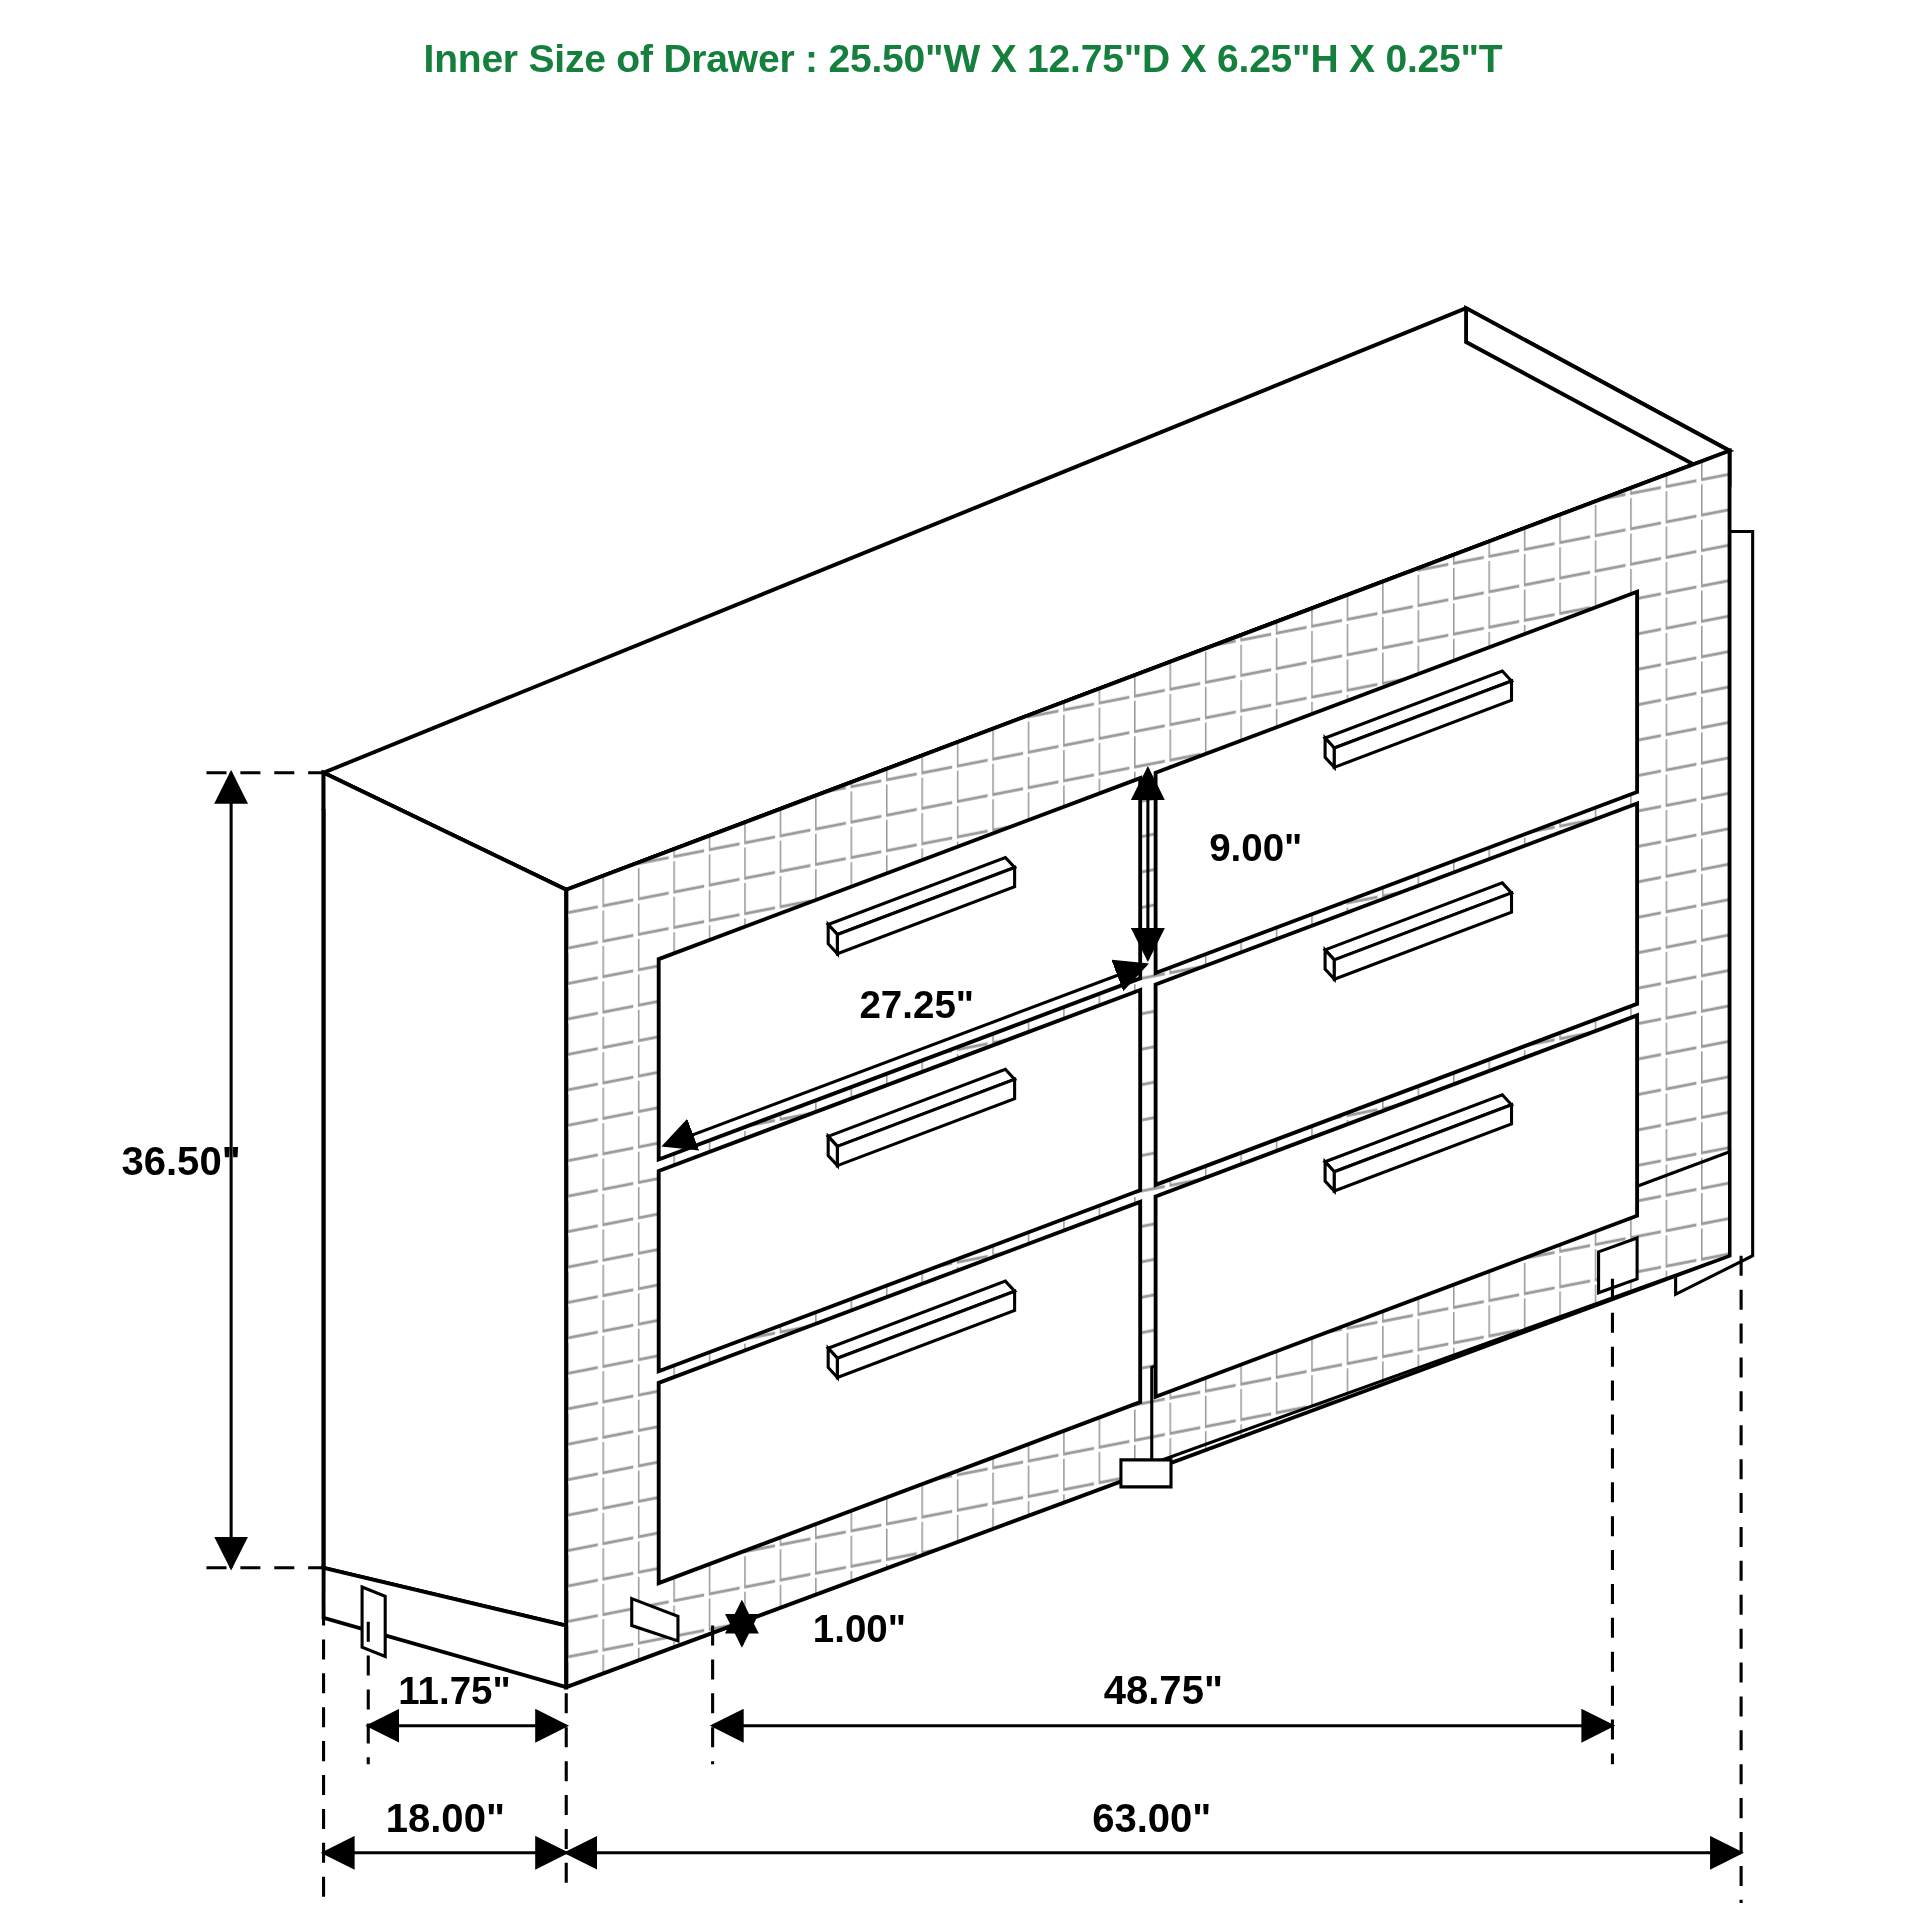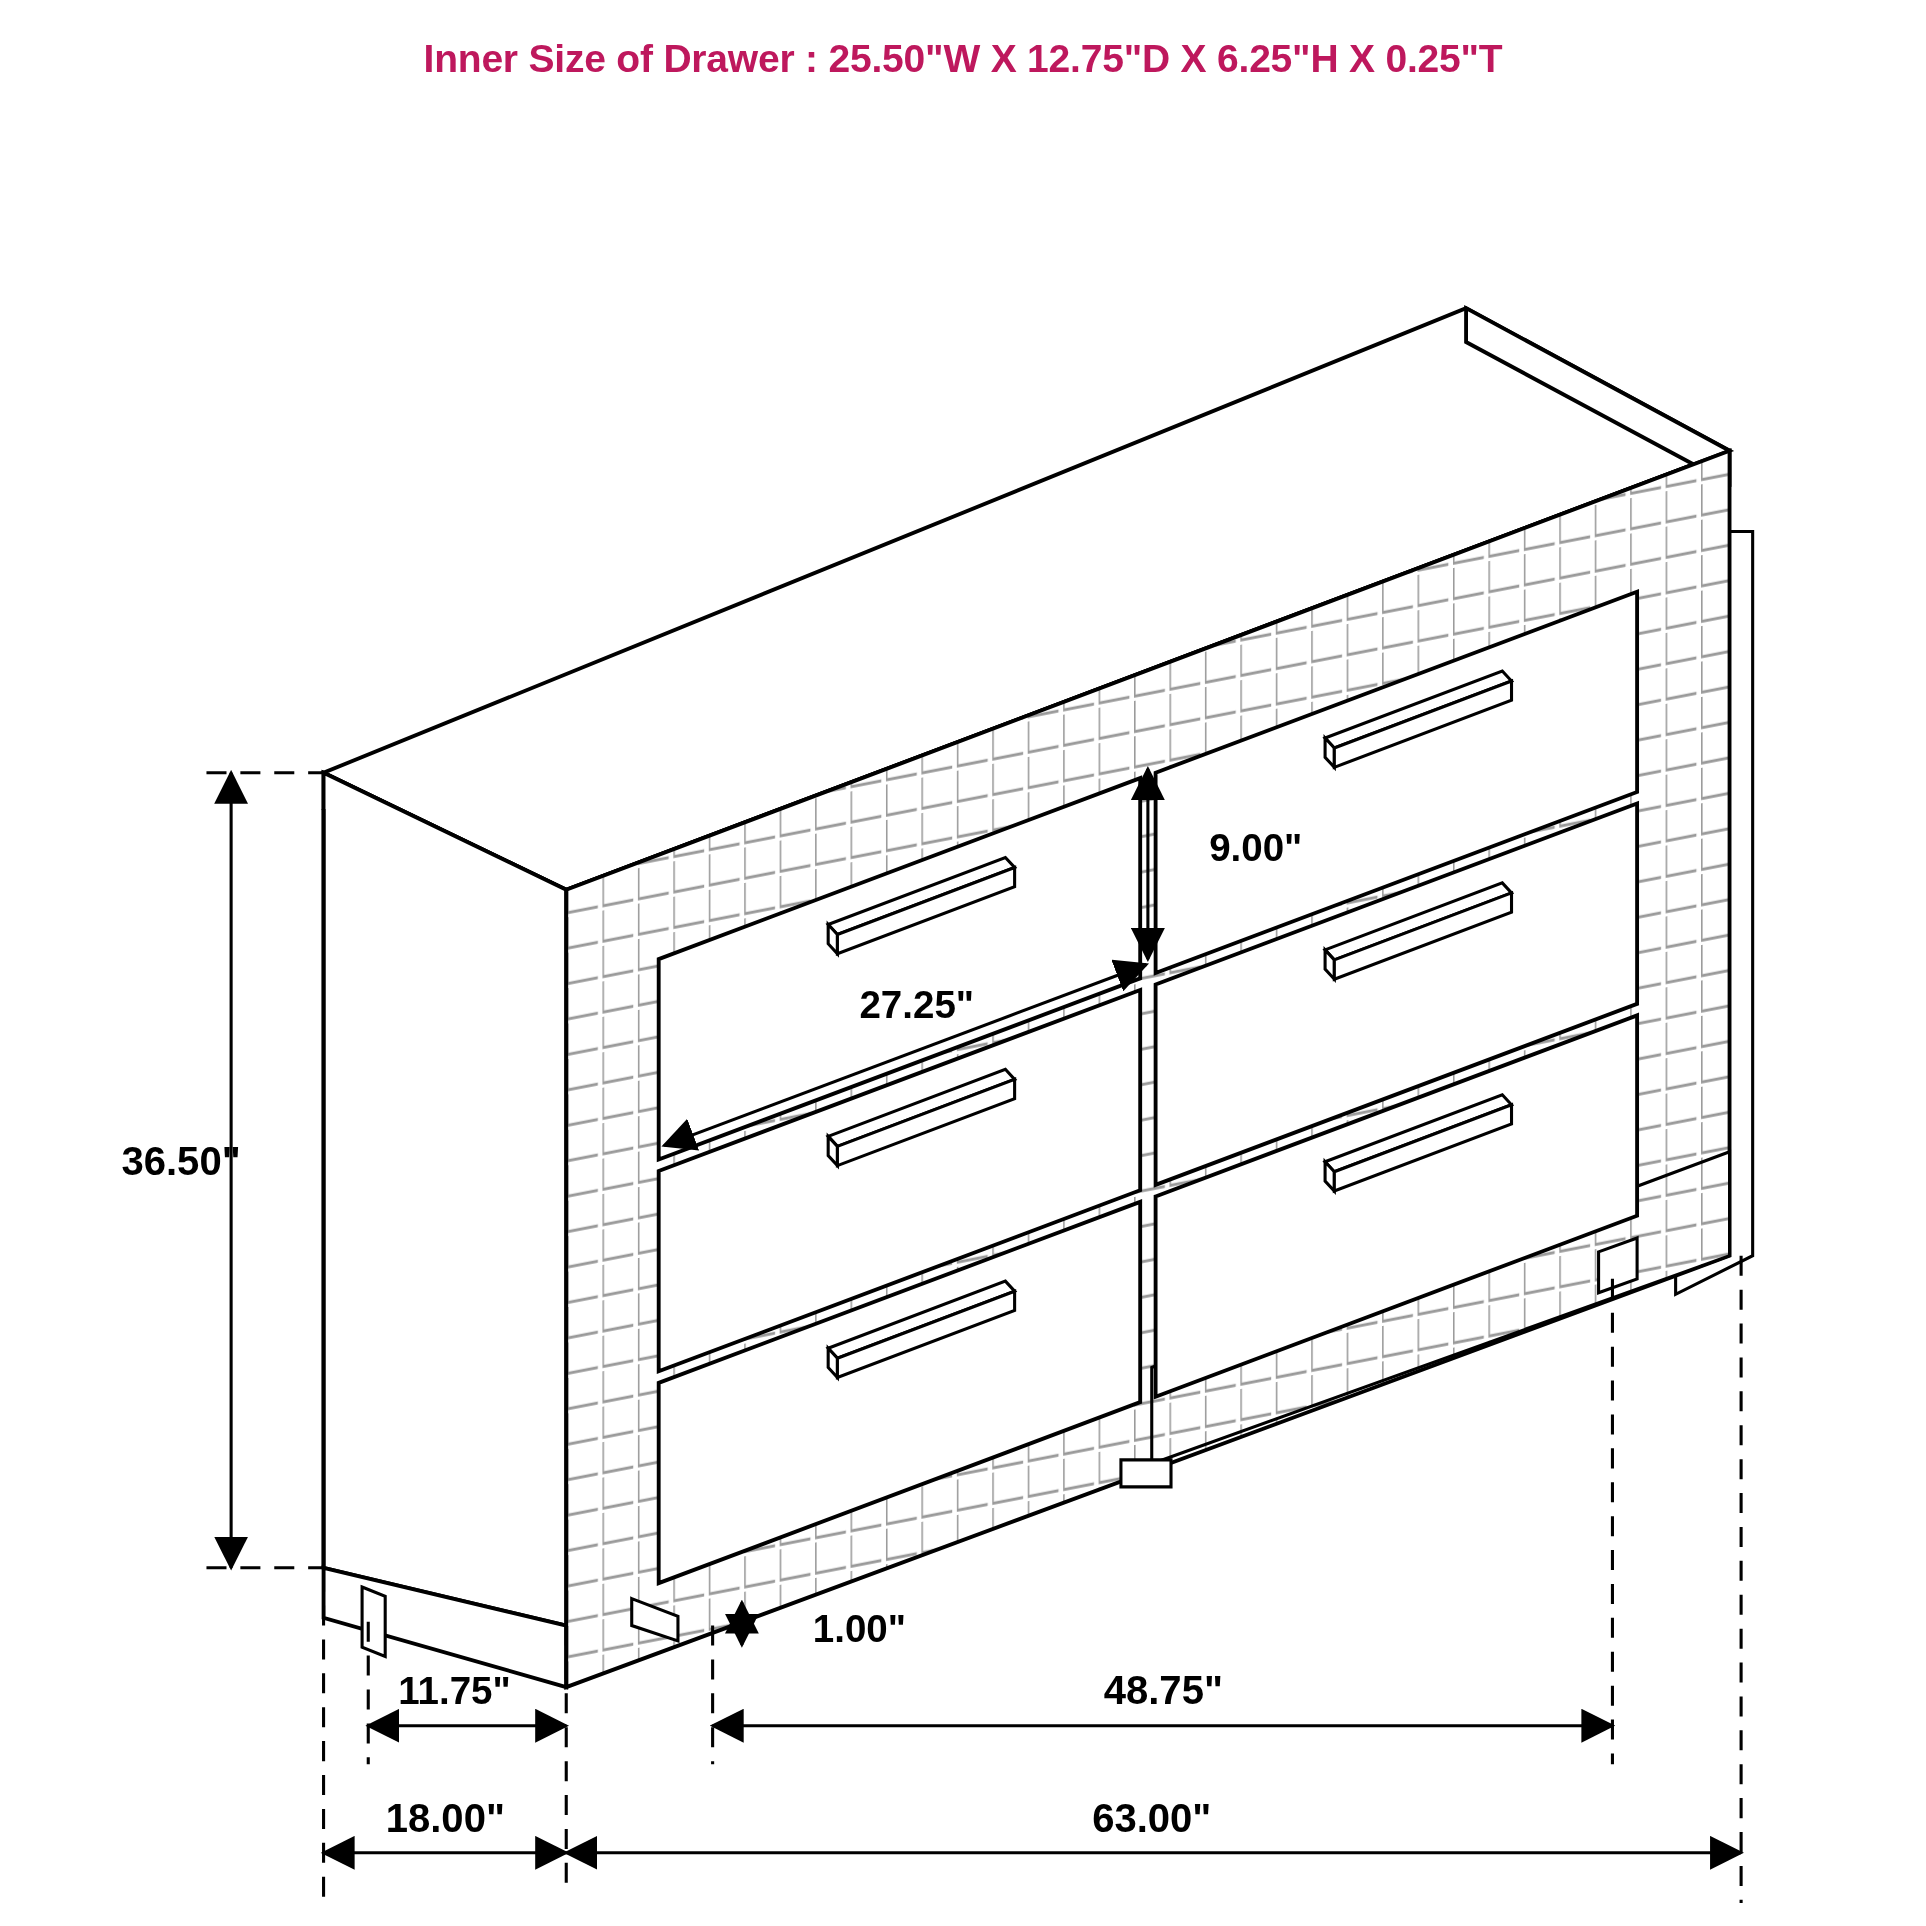--- a/index.html
+++ b/index.html
@@ -19,21 +19,21 @@
     height: 1926px;
   }
   #title {
     position: absolute;
     top: 37px;
     left: 0;
     width: 1926px;
     text-align: center;
     font-size: 39px;
     font-weight: bold;
-    color: #be185d;
+    color: #15803d;
     letter-spacing: -0.2px;
   }
   svg {
     position: absolute;
     top: 0;
     left: 0;
   }
   .dimlabel {
     font-family: "Liberation Sans", sans-serif;
     font-weight: bold;

